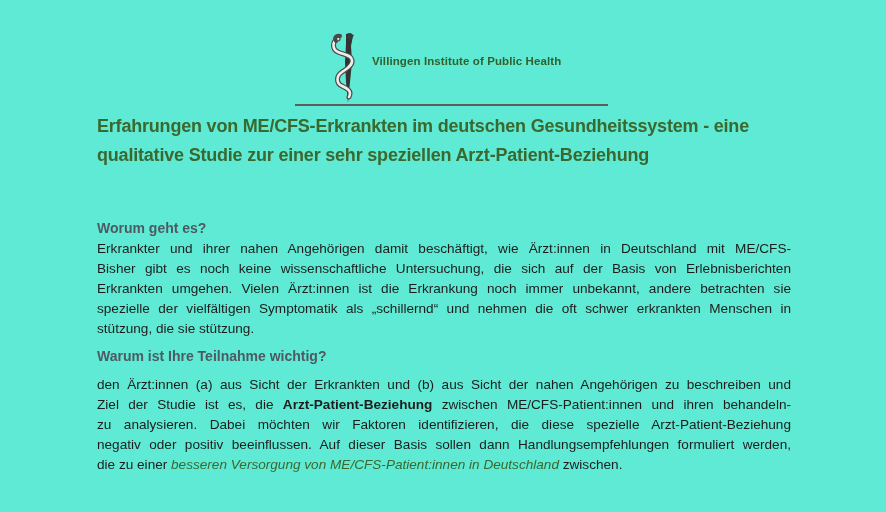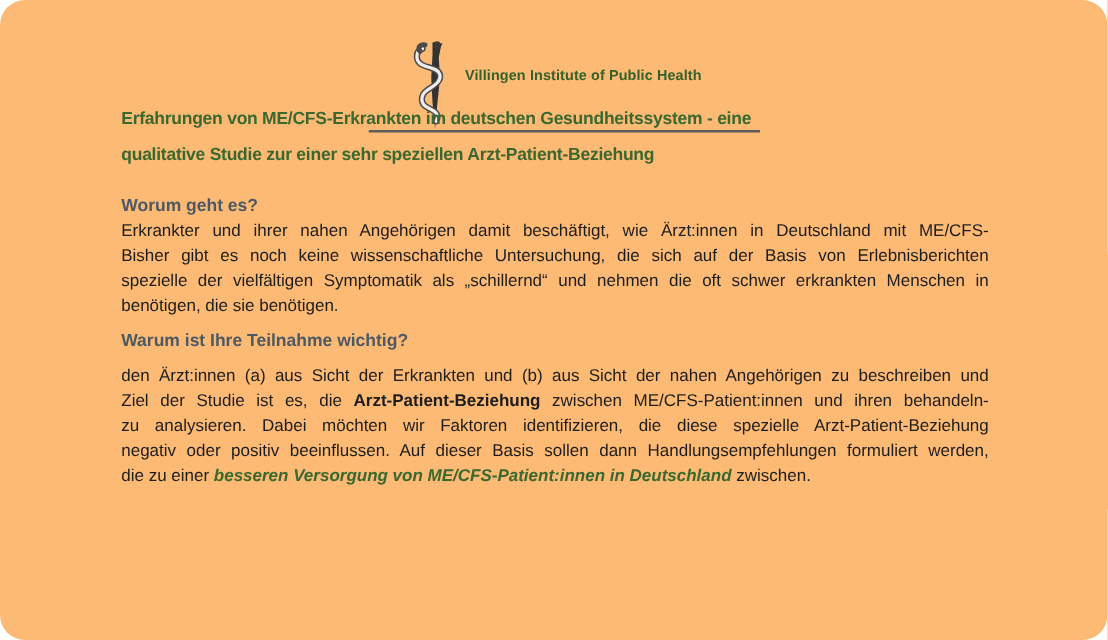--- a/index.html
+++ b/index.html
@@ -3,58 +3,58 @@
 <meta charset="utf-8">
 <style>
   * { margin: 0; padding: 0; box-sizing: border-box; }
   html, body { width: 886px; height: 512px; }
   body {
     background: #ffffff;
     font-family: "Liberation Sans", sans-serif;
     position: relative;
     overflow: hidden;
   }
-  .page { position: absolute; inset: 0; background: #fdba74; border-radius: 20px; }
+  .page { position: absolute; inset: 0; background: #5eead4; }
 
   
   .logo-icon-wrap { position: absolute; left: 330px; top: 32px; width: 33px; height: 73px; }
   .logo-text {
     position: absolute; left: 372px; top: 55px;
     font-size: 11.5px; font-weight: bold; color: #33612c; letter-spacing: 0.1px;
   }
   .header-rule {
     position: absolute; left: 295px; top: 104px; width: 313px; height: 2px;
     background: #5c5c5c;
   }
 
   
   .content { position: absolute; left: 97px; top: 0; width: 694px; color: #1d1d1d; }
 
   .doc-title {
-    margin-top: 80px;
-    font-size: 14px; font-weight: bold; line-height: 29px;
+    margin-top: 112px;
+    font-size: 18px; font-weight: bold; line-height: 29px;
     letter-spacing: -0.2px;
     color: #3a682f;
   }
 
   .sec-heading {
     font-size: 14px; font-weight: bold; line-height: 20px;
     color: #4d5a64;
   }
-  .h-about { margin-top: 16px; }
+  .h-about { margin-top: 48px; }
   .h-importance { margin-top: 7px; }
 
   .para { font-size: 13.6px; line-height: 20px; color: #1d1d1d; }
   .p-about { margin-top: 1px; }
   .p-importance { margin-top: 9px; }
 
   .jline { text-align: justify; text-align-last: justify; }
   .lline { text-align: left; }
 
-  .em-green { color: #3a682f; font-weight: bold; font-style: italic; margin-top: 39px; }
+  .em-green { color: #3a682f; font-weight: normal; font-style: italic; margin-top: 39px; }
   .b-dark { font-weight: bold; }
 </style>
 </head>
 <body>
 
 <div class="page">
 
   <div class="logo-icon-wrap">
     <svg width="33" height="73" viewBox="0 0 33 73" xmlns="http://www.w3.org/2000/svg" aria-hidden="true">
 
@@ -74,22 +74,23 @@
     <div class="doc-title">
       <div>Erfahrungen von ME/CFS-Erkrankten im deutschen Gesundheitssystem - eine</div>
       <div>qualitative Studie zur einer sehr speziellen Arzt-Patient-Beziehung</div>
     </div>
 
     <div class="sec-heading h-about">Worum geht es?</div>
 
     <div class="para p-about">
       <div class="jline">Erkrankter und ihrer nahen Angehörigen damit beschäftigt, wie Ärzt:innen in Deutschland mit ME/CFS-</div>
       <div class="jline">Bisher gibt es noch keine wissenschaftliche Untersuchung, die sich auf der Basis von Erlebnisberichten</div>
+      <div class="jline">Erkrankten umgehen. Vielen Ärzt:innen ist die Erkrankung noch immer unbekannt, andere betrachten sie</div>
       <div class="jline">spezielle der vielfältigen Symptomatik als „schillernd“ und nehmen die oft schwer erkrankten Menschen in</div>
-      <div class="lline">benötigen, die sie benötigen.</div>
+      <div class="lline">stützung, die sie stützung.</div>
     </div>
 
     <div class="sec-heading h-importance">Warum ist Ihre Teilnahme wichtig?</div>
 
     <div class="para p-importance">
       <div class="jline">den Ärzt:innen (a) aus Sicht der Erkrankten und (b) aus Sicht der nahen Angehörigen zu beschreiben und</div>
       <div class="jline"><span>Ziel der Studie ist es, die </span><span class="b-dark">Arzt-Patient-Beziehung</span><span> zwischen ME/CFS-Patient:innen und ihren behandeln-</span></div>
       <div class="jline">zu analysieren. Dabei möchten wir Faktoren identifizieren, die diese spezielle Arzt-Patient-Beziehung</div>
       <div class="jline">negativ oder positiv beeinflussen. Auf dieser Basis sollen dann Handlungsempfehlungen formuliert werden,</div>
       <div class="lline"><span>die zu einer </span><span class="em-green">besseren Versorgung von ME/CFS-Patient:innen in Deutschland</span><span> zwischen.</span></div>

